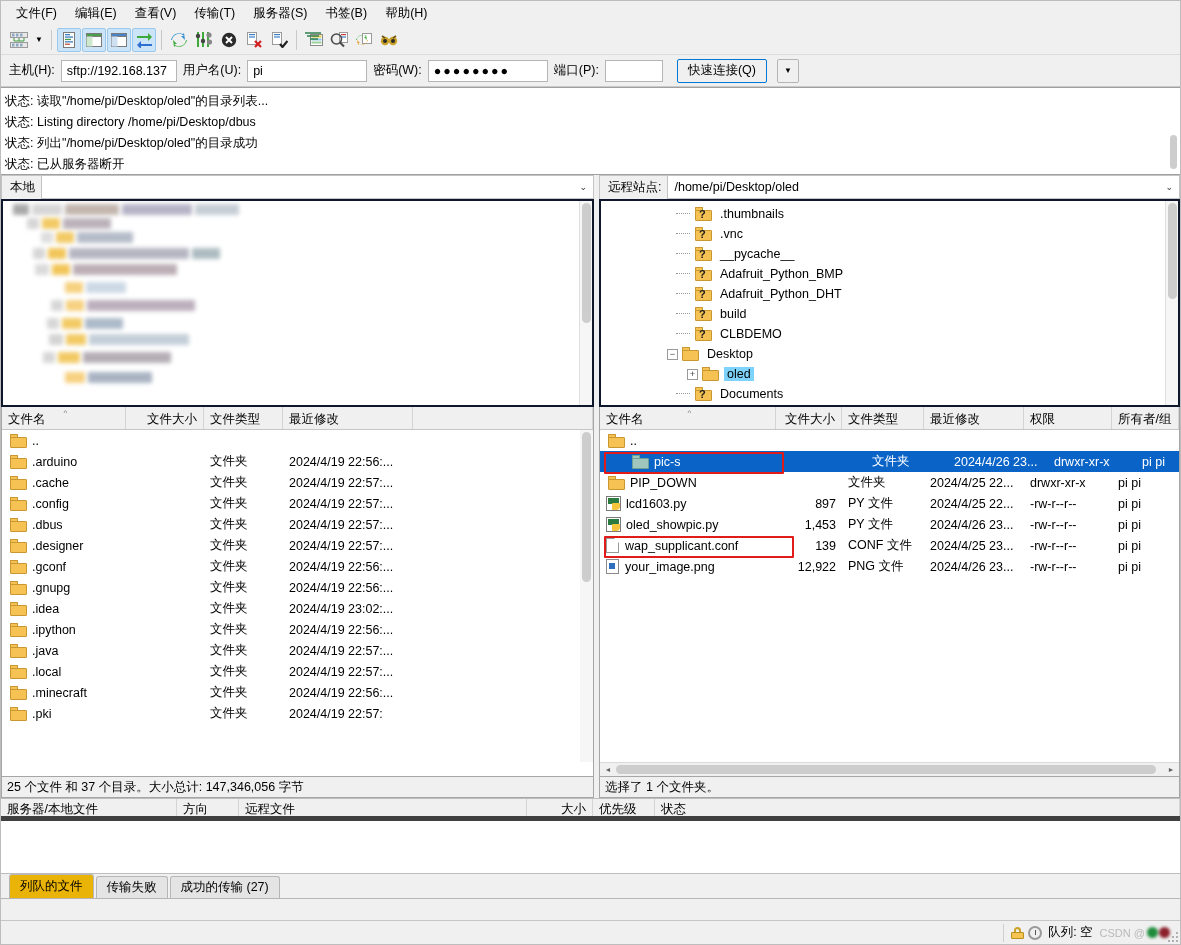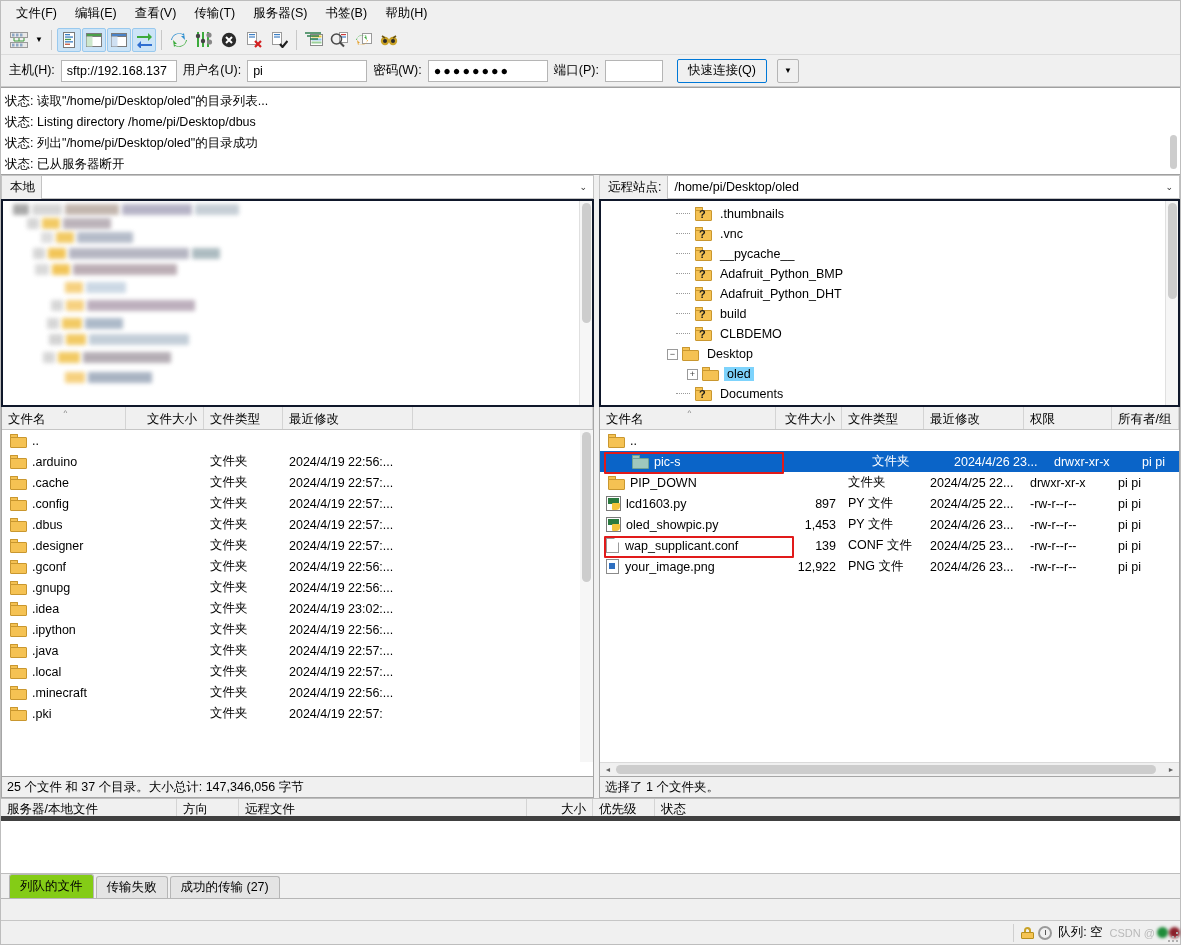--- a/index.html
+++ b/index.html
@@ -432,21 +432,21 @@
     height: 22px;
     background: #e4e4e4;
     border: 1px solid #b6b6b6;
     border-bottom: none;
     border-radius: 3px 3px 0 0;
     padding: 0 10px;
     display: flex; align-items: center;
     font-size: 12.5px;
     margin-right: 2px;
   }
-  .qtab.active { background: #84cc16; height: 24px; }
+  .qtab.active { background: #eab308; height: 24px; }
 
   .tabpane {
     height: 22px; min-height: 22px;
     background: #f0f0f0;
     border-top: 1px solid #b6b6b6;
   }
 
   
   .statusbar {
     height: 24px; min-height: 24px;
@@ -478,20 +478,21 @@
     border: 2px solid #9a9a9a; position: relative; margin-right: 6px;
     background: #efefef;
   }
   .clock-icon:after {
     content: ""; position: absolute; left: 5px; top: 2px;
     width: 1px; height: 5px; background: #555;
   }
   .watermark {
     margin-left: auto;
     display: flex; align-items: center;
+    padding-right: 10px;
     font-size: 11px; color: #b9b9b9;
     gap: 2px;
   }
   .wm-dot { width: 11px; height: 11px; border-radius: 50%; display: inline-block; }
   .wm-blur { filter: blur(1.6px); display: flex; gap: 1px; align-items: center; }
   .resize-grip {
     position: absolute; right: 2px; bottom: 2px;
     width: 10px; height: 10px;
   }
   .resize-grip i {

